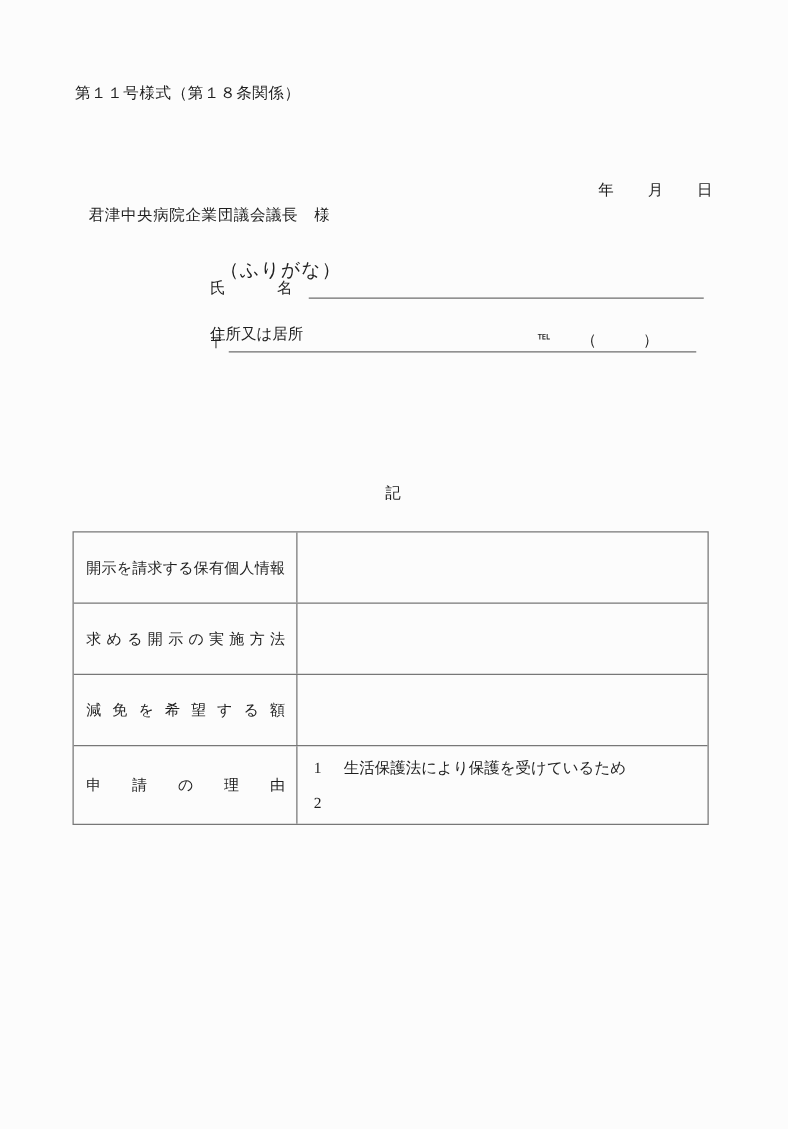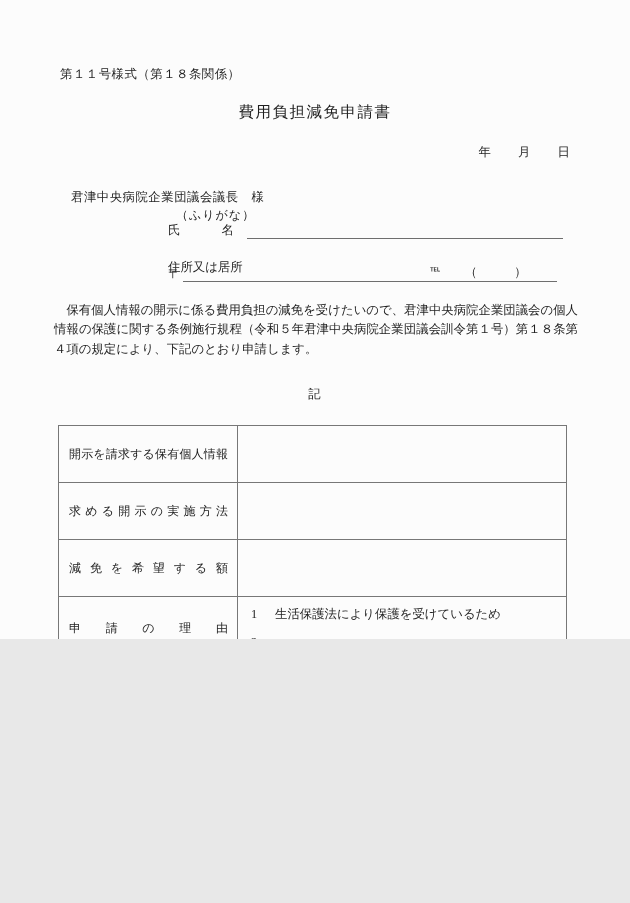--- a/index.html
+++ b/index.html
@@ -3,34 +3,34 @@
 <meta charset="utf-8">
 <style>
   html,body{margin:0;padding:0;}
   body{
     background:#e8e8e8;
     font-family:"Liberation Serif","DejaVu Serif",serif;
     color:#1f1f1f;
   }
   .page{
     position:relative;
-    width:630px;height:639px;
+    width:630px;height:903px;
     background:#fcfcfc;
     margin:0 auto;
     overflow:hidden;
     font-size:12.4px;
   }
   .abs{position:absolute;}
   .form-number{left:60px;top:66px;letter-spacing:.5px;}
   .doc-title{left:0;right:0;top:102px;text-align:center;font-size:15.5px;letter-spacing:1.5px;}
   .date-line{top:144px;right:60px;text-align:center;}
   .date-line span{display:inline-block;margin-left:24px;}
-  .addressee{left:71px;top:164px;letter-spacing:.5px;margin-top:25px;}
+  .addressee{left:71px;top:164px;letter-spacing:.5px;}
 
-  .furigana{left:176px;top:207px;font-size:12px;letter-spacing:1px;}
+  .furigana{left:176px;top:207px;font-size:15px;letter-spacing:1px;}
   .name-row{left:168px;top:221px;width:395px;display:flex;align-items:flex-end;}
   .name-label{width:66px;height:17px;}
   .char-spread{display:flex;justify-content:space-between;}
   .u-line{flex:1;border-bottom:1px solid #6e6e6e;height:17px;margin-left:13px;position:relative;}
   .addr-label{left:168px;top:247px;margin-top:12px;}
   .postal-row{left:168px;top:265px;width:389px;display:flex;align-items:flex-end;}
   .postal-mark{width:14px;height:16px;}
   .postal-row .u-line{margin-left:1px;height:16px;}
   .tel-line{position:absolute;left:247px;bottom:0;white-space:pre;}
 
@@ -51,21 +51,20 @@
   .reason-item{display:flex;align-items:baseline;}
   .reason-num{width:11px;margin-right:13px;font-family:"Liberation Serif","DejaVu Serif",serif;}
 </style>
 </head>
 <body>
 
 <div class="page">
 
   <div class="abs form-number">第１１号様式（第１８条関係）</div>
 
-  <div class="abs doc-title">費用負担減免申請書</div>
 
   <div class="abs date-line">
     <span>年</span>
     <span>月</span>
     <span>日</span>
   </div>
 
   <div class="abs addressee">君津中央病院企業団議会議長　様</div>
 
   <div class="abs furigana">（ふりがな）</div>
@@ -80,21 +79,20 @@
 
   <div class="abs addr-label">住所又は居所</div>
 
   <div class="abs postal-row">
     <span class="postal-mark">〒</span>
     <span class="u-line">
       <span class="tel-line">℡　　（　　　）</span>
     </span>
   </div>
 
-  <div class="abs paragraph">保有個人情報の開示に係る費用負担の減免を受けたいので、君津中央病院企業団議会の個人情報の保護に関する条例施行規程（令和５年君津中央病院企業団議会訓令第１号）第１８条第４項の規定により、下記のとおり申請します。</div>
 
   <div class="abs ki">記</div>
 
   <div class="abs apptable">
 
     <div class="trow row-h">
       <div class="tlabel">
         <span class="char-spread">
             <span>開</span>
             <span>示</span>

